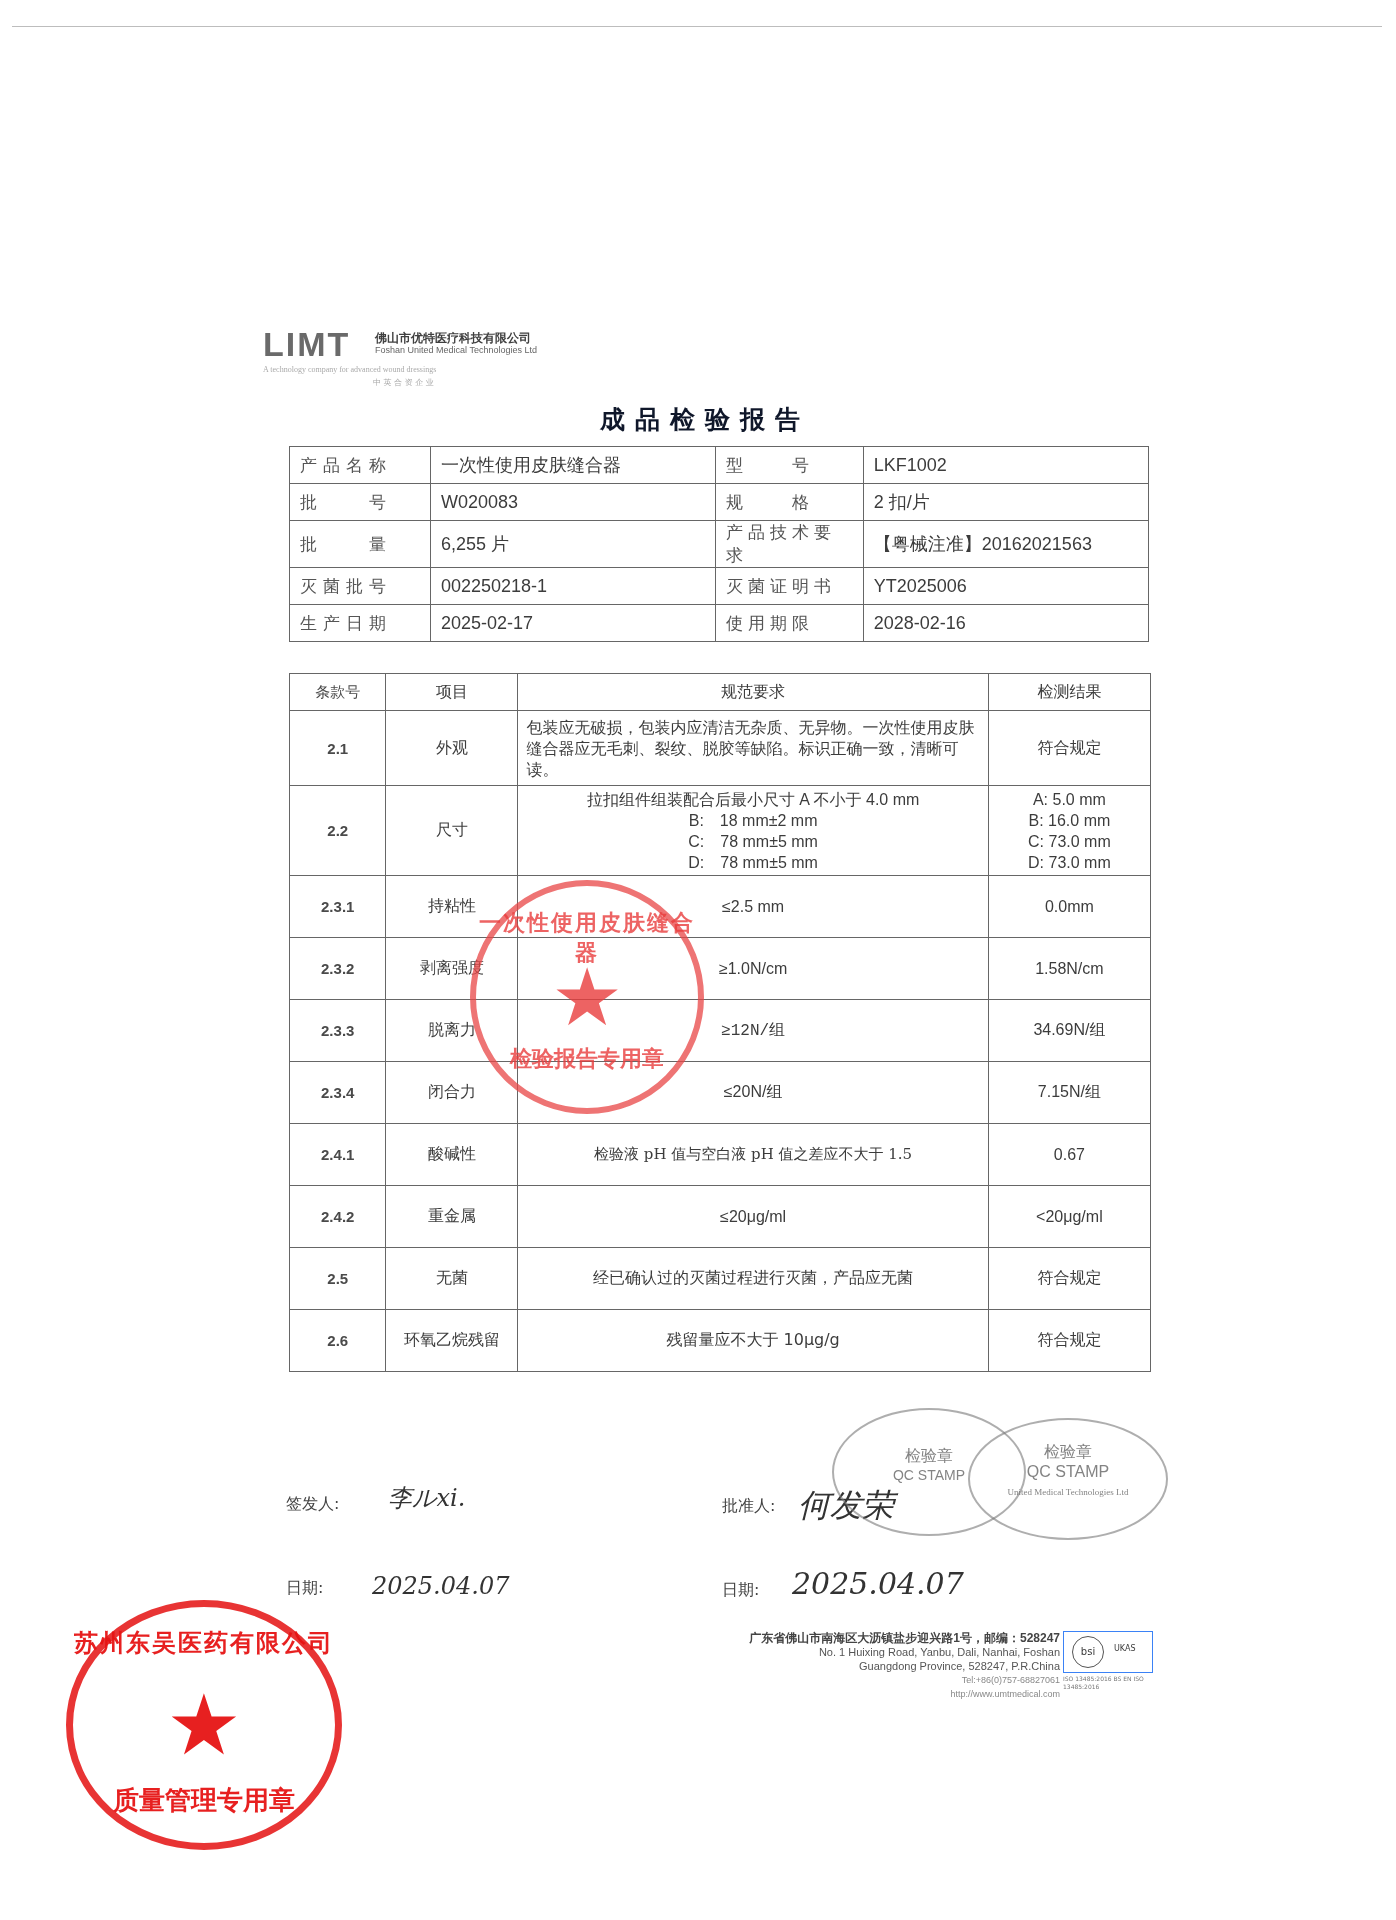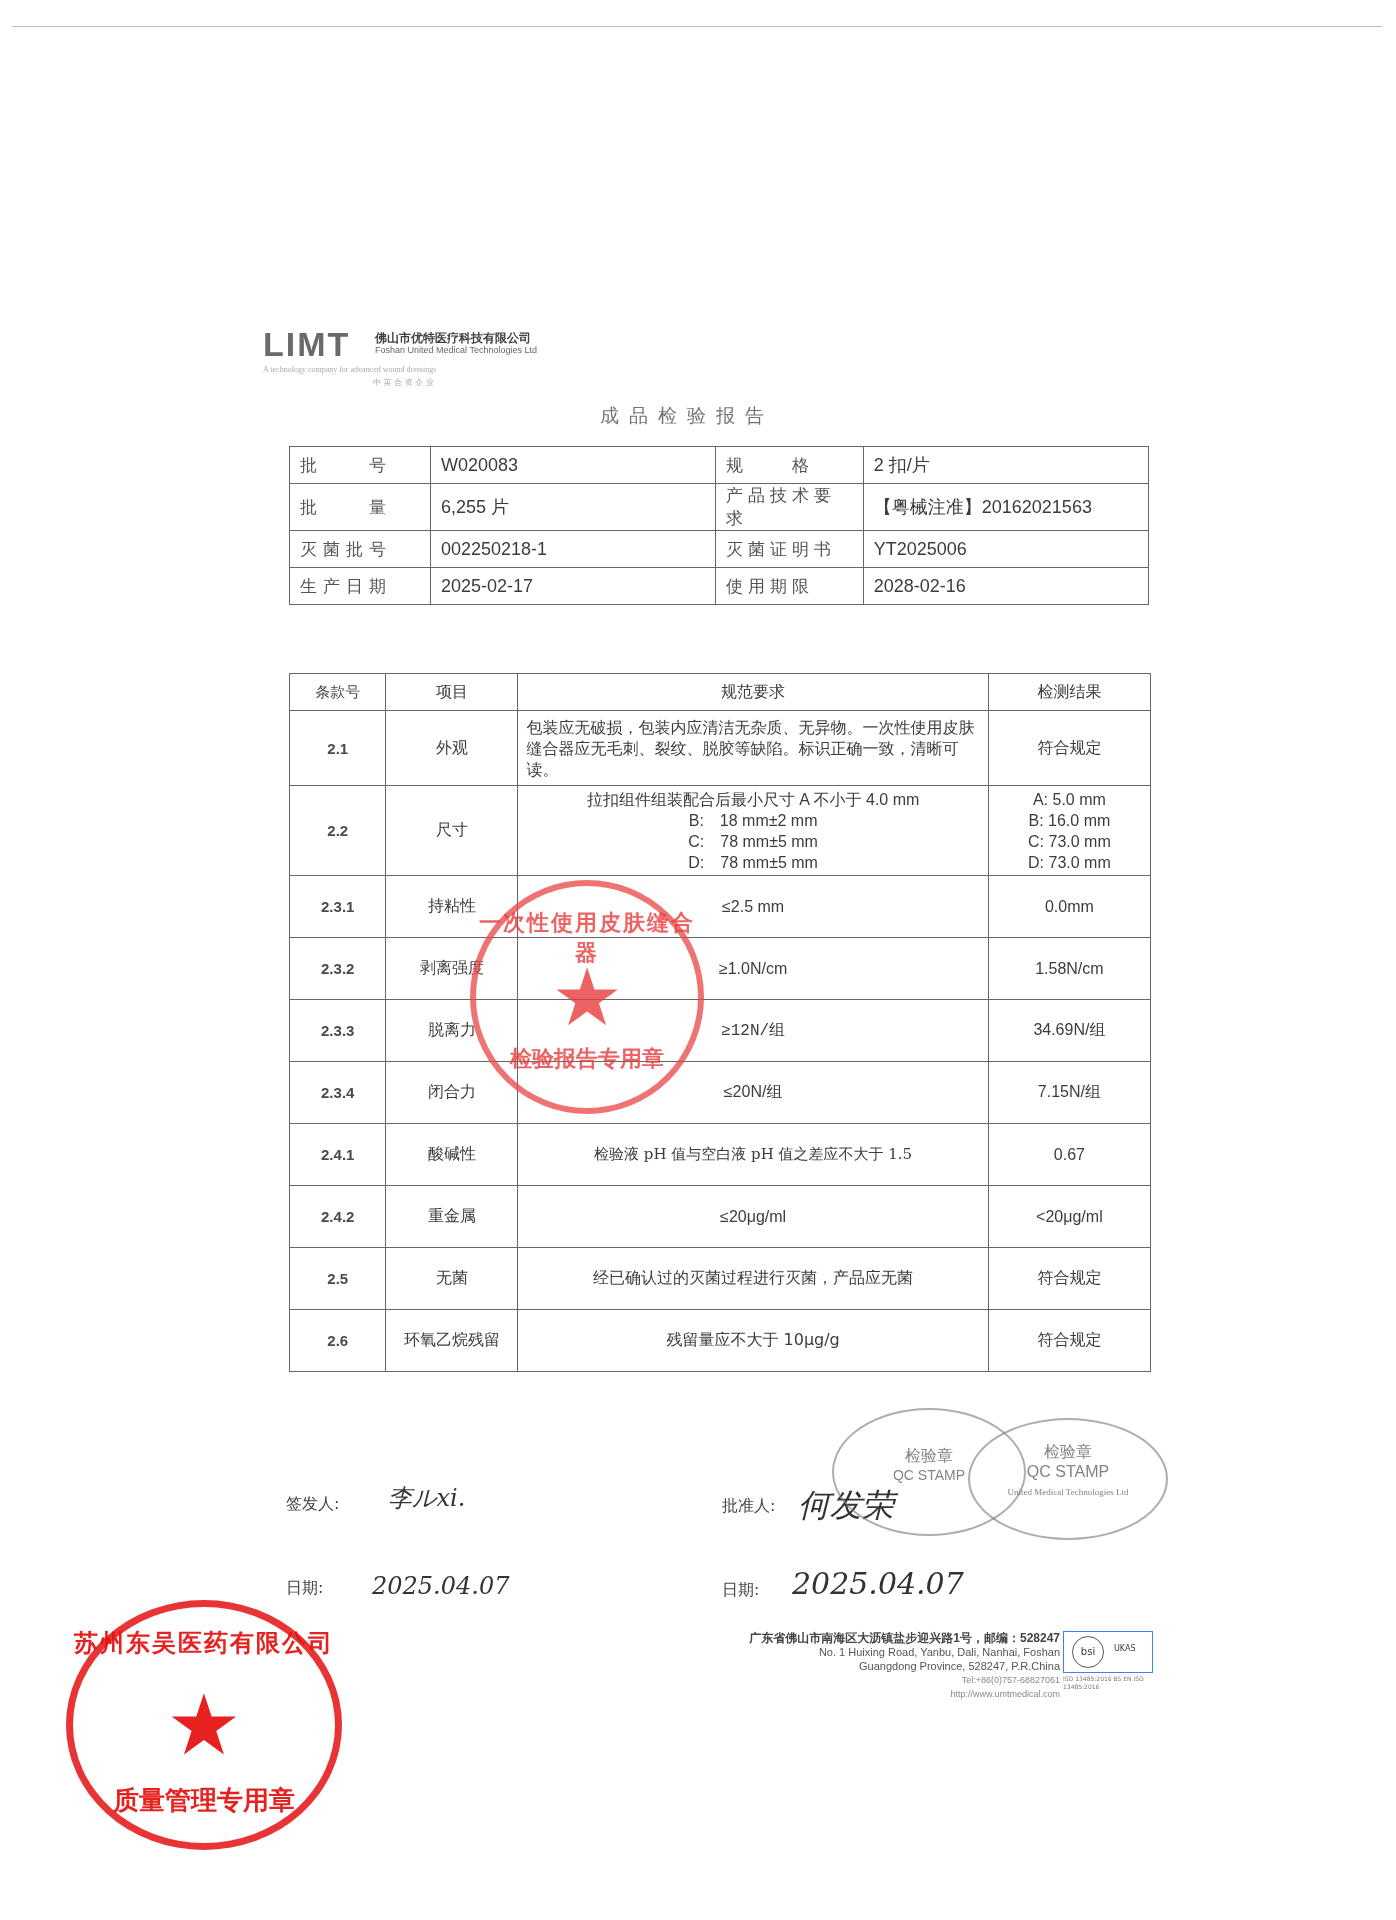--- a/index.html
+++ b/index.html
@@ -6,22 +6,22 @@
   body { width:1396px; height:1920px; background:#ffffff; position:relative; overflow:hidden;
          font-family:"DejaVu Sans","Liberation Sans",sans-serif; color:#3a3a3a; }
   .topline { position:absolute; left:12px; top:26px; width:1370px; height:1px; background:#bdbdbd; }
   .logo { position:absolute; left:263px; top:327px; width:330px; height:70px; }
   .logo-mark { position:absolute; left:0; top:0; font-family:"Liberation Sans",sans-serif; font-weight:bold;
                font-size:34px; letter-spacing:2px; color:#6a6a6a; line-height:34px; }
   .logo-cn { position:absolute; left:112px; top:3px; font-size:12px; font-weight:bold; color:#404040; white-space:nowrap; }
   .logo-en { position:absolute; left:112px; top:18px; font-size:9px; color:#666; white-space:nowrap; font-family:"Liberation Sans",sans-serif; }
   .logo-tag { position:absolute; left:0; top:38px; font-size:8px; color:#aaa; white-space:nowrap; font-family:"Liberation Serif",serif; }
   .logo-tag2 { position:absolute; left:110px; top:50px; font-size:8px; color:#aaa; white-space:nowrap; }
-  .title { position:absolute; left:600px; top:403px; font-size:19px; letter-spacing:10px; color:#737373;
-           font-family:"DejaVu Serif","Liberation Serif",serif; }
+  .title { position:absolute; left:600px; top:403px; font-size:25px; letter-spacing:10px; color:#0f172a;
+           font-family:"DejaVu Serif","Liberation Serif",serif;font-weight:bold; }
   table { border-collapse:collapse; position:absolute; }
   td { border:1.3px solid #666; font-size:17px; color:#3c3c3c; }
   .info { left:289px; top:446px; width:860px; }
   .info td { height:36px; padding:0 10px; }
   .info .lbl { width:104px; letter-spacing:6px; font-family:"DejaVu Serif",serif; color:#555; }
   .info .val { width:232px; font-family:"Liberation Sans",sans-serif; font-size:18px; }
   .info .lbl2 { width:110px; letter-spacing:5px; font-family:"DejaVu Serif",serif; color:#555; }
   .tests { left:289px; top:673px; width:862px; }
   .tests td { text-align:center; font-size:16px; }
   .tests .c1 { width:94px; font-family:"Liberation Sans",sans-serif; font-weight:bold; font-size:15px; color:#4a4a4a; }
@@ -56,20 +56,26 @@
   <div class="logo-cn">佛山市优特医疗科技有限公司</div>
   <div class="logo-en">Foshan United Medical Technologies Ltd</div>
   <div class="logo-tag">A technology company for advanced wound dressings</div>
   <div class="logo-tag2">中 英 合 资 企 业</div>
 </div>
 
 <div class="title">成品检验报告</div>
 
 <table class="info">
   <tbody>
+      <tr>
+    <td class="lbl">产品名称</td>
+    <td class="val">一次性使用皮肤缝合器</td>
+    <td class="lbl2">型　　号</td>
+    <td class="val">LKF1002</td>
+  </tr>
   <tr>
     <td class="lbl">批　　号</td>
     <td class="val">W020083</td>
     <td class="lbl2">规　　格</td>
     <td class="val">2 扣/片</td>
   </tr>
   <tr>
     <td class="lbl">批　　量</td>
     <td class="val">6,255 片</td>
     <td class="lbl2 wide">产品技术要求</td>

